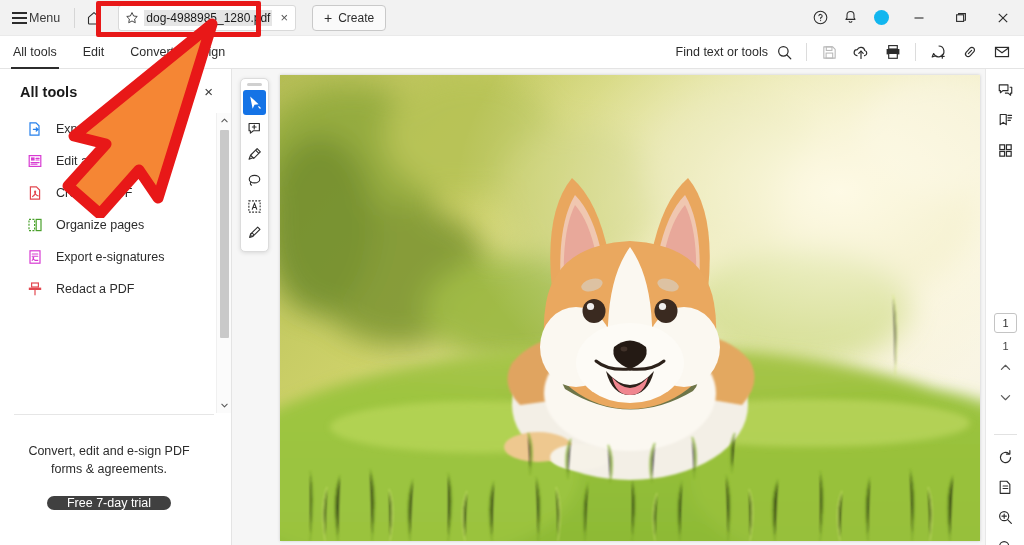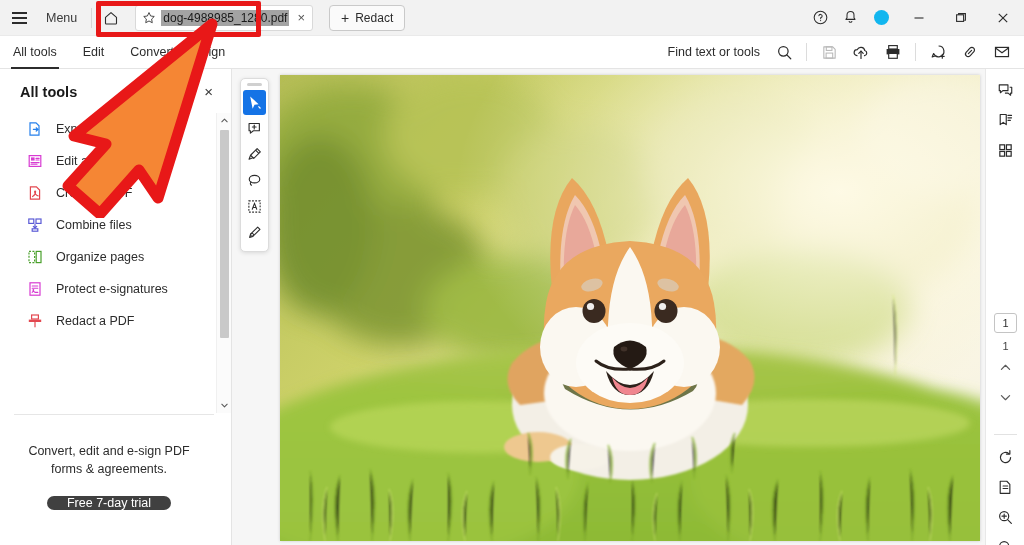--- a/index.html
+++ b/index.html
@@ -12,42 +12,42 @@
   #app { position: relative; width: 1024px; height: 545px; }
 
   
   .titlebar {
     position: absolute; top: 0; left: 0; width: 1024px; height: 36px;
     background: #f2f2f2;
     display: flex; align-items: center;
     border-bottom: 1px solid #eaeaea;
   }
   .menu-btn {
-    display: flex; align-items: center; gap: 19px;
+    display: flex; align-items: center; gap: 2px;
     padding: 0 10px 0 12px; height: 30px; cursor: pointer;
   }
   .hamburger { display: flex; flex-direction: column; gap: 3px; }
   .hamburger i { display: block; width: 15px; height: 2px; background: #2c2c2c; }
   .menu-label { font-size: 12.5px; color: #3a3a3a; }
   .tb-sep { width: 1px; height: 20px; background: #d6d6d6; margin: 0 4px; }
   .home-btn {
     width: 30px; height: 30px; display: flex; align-items: center;
     justify-content: center; cursor: pointer;
   }
 
   
   .tab {
     margin-left: 9px;
     height: 26px; display: flex; align-items: center;
     background: #ffffff; border: 1px solid #d9d9d9; border-radius: 3px;
     padding: 0 4px 0 6px; gap: 5px; cursor: pointer;
   }
   .tab-title {
     font-size: 12px; color: #1a1a1a; white-space: nowrap;
-    background: #a3a3a3; padding: 1px 2px;
+    background: #e5e5e5; padding: 1px 2px;
   }
   .tab-close { font-size: 13px; color: #555; padding: 0 3px; cursor: pointer; }
 
   .create-btn {
     margin-left: 16px; height: 26px;
     display: flex; align-items: center; gap: 6px;
     border: 1px solid #c9c9c9; border-radius: 4px;
     background: #fafafa; padding: 0 11px; cursor: pointer;
   }
   .create-btn .plus { font-size: 14px; color: #2c2c2c; line-height: 1; }
@@ -82,21 +82,21 @@
     position: relative;
   }
   .menuitem.active::after {
     content: ""; position: absolute; bottom: 0; left: 11px; right: 11px;
     height: 2px; background: #2c2c2c;
   }
   .find-area {
     margin-left: auto; display: flex; align-items: center; gap: 0;
     padding-right: 6px;
   }
-  .find-label { font-size: 12.5px; color: #2c2c2c; margin-right: 8px; }
+  .find-label { font-size: 12.5px; color: #2c2c2c; }
   .ti {
     width: 32px; height: 28px; display: flex; align-items: center;
     justify-content: center; cursor: pointer;
   }
   .vsep { width: 1px; height: 18px; background: #dcdcdc; margin: 0 6px; }
 
   
   .sidebar {
     position: absolute; top: 69px; left: 0; width: 232px; height: 476px;
     background: #ffffff; border-right: 1px solid #e4e4e4;
@@ -240,21 +240,21 @@
     <div class="tab">
       <svg width="14" height="14" viewBox="0 0 16 16">
         <path d="M8 1.8l1.85 3.9 4.15.55-3 2.95.73 4.2L8 11.4l-3.73 2l.73-4.2l-3-2.95l4.15-.55z" fill="none" stroke="#3a3a3a" stroke-width="1.05" stroke-linejoin="round"></path>
       </svg>
       <span class="tab-title">dog-4988985_1280.pdf</span>
       <span class="tab-close">×</span>
     </div>
 
     <div class="create-btn">
       <span class="plus">+</span>
-      <span class="lbl">Redact</span>
+      <span class="lbl">Create</span>
     </div>
 
     <div class="tb-right">
       <div class="tb-icon">
         <svg width="17" height="17" viewBox="0 0 18 18">
           <circle cx="9" cy="9" r="6.7" fill="none" stroke="#2c2c2c" stroke-width="1.1"></circle>
           <path d="M7.3 7.1a1.75 1.75 0 1 1 1.9 2.1v1.1" fill="none" stroke="#2c2c2c" stroke-width="1.1" stroke-linecap="round"></path>
           <circle cx="9.1" cy="12.3" r="0.62" fill="#2c2c2c"></circle>
         </svg>
       </div>
@@ -384,52 +384,41 @@
       <div class="sb-item">
         <span class="sicon">
           <svg width="16" height="16" viewBox="0 0 16 16">
             <path d="M3.4 1.8h6l3.2 3.2v9.2H3.4z" fill="none" stroke="#e34850" stroke-width="1.2"></path>
             <path d="M5.6 11.6c1.8-1 3-3.2 3-5 0-.8-.9-.9-1 0-.2 1.7 2.2 4.2 3.6 4.2" fill="none" stroke="#e34850" stroke-width="1.15" stroke-linecap="round"></path>
           </svg>
         </span>
         <span class="slabel">Create a PDF</span>
       </div>
 
-      <div class="sb-item">
-        <span class="sicon">
-          <svg width="16" height="16" viewBox="0 0 16 16">
-            <rect x="1.8" y="2" width="5" height="4.4" fill="none" stroke="#5b5bd6" stroke-width="1.2"></rect>
-            <rect x="9" y="2" width="5" height="4.4" fill="none" stroke="#5b5bd6" stroke-width="1.2"></rect>
-            <path d="M8 7.4v3.4M6.3 9.4L8 11.2l1.7-1.8" fill="none" stroke="#5b5bd6" stroke-width="1.2" stroke-linecap="round" stroke-linejoin="round"></path>
-            <rect x="5.2" y="11.8" width="5.6" height="2.4" fill="none" stroke="#5b5bd6" stroke-width="1.2"></rect>
-          </svg>
-        </span>
-        <span class="slabel">Combine files</span>
-      </div>
 
       <div class="sb-item">
         <span class="sicon">
           <svg width="16" height="16" viewBox="0 0 16 16">
             <rect x="2" y="2.4" width="5.6" height="11.2" fill="none" stroke="#4aa02c" stroke-width="1.2" stroke-dasharray="2 1.4"></rect>
             <rect x="9.2" y="2.4" width="4.8" height="11.2" fill="none" stroke="#4aa02c" stroke-width="1.2"></rect>
           </svg>
         </span>
         <span class="slabel">Organize pages</span>
       </div>
 
 
       <div class="sb-item">
         <span class="sicon">
           <svg width="16" height="16" viewBox="0 0 16 16">
             <rect x="3" y="1.8" width="10" height="12.4" fill="none" stroke="#d83bd2" stroke-width="1.2"></rect>
             <path d="M5.2 5h5.6M5.2 7.2h5.6" stroke="#d83bd2" stroke-width="1.1" stroke-linecap="round"></path>
             <path d="M5.2 11.4c.9-.7 1.5-2 1.5-2.6 0-.5-.6-.5-.7 0-.1 1 1.2 2.6 2.2 2.6h2.6" fill="none" stroke="#d83bd2" stroke-width="1.1" stroke-linecap="round"></path>
           </svg>
         </span>
-        <span class="slabel">Protect e-signatures</span>
+        <span class="slabel">Export e-signatures</span>
       </div>
 
 
 
       <div class="sb-item">
         <span class="sicon">
           <svg width="16" height="16" viewBox="0 0 16 16">
             <rect x="4.6" y="2" width="6.8" height="4" fill="none" stroke="#e34850" stroke-width="1.2"></rect>
             <rect x="1.8" y="6.6" width="12.4" height="2.4" fill="#e34850"></rect>
             <path d="M8 9.4v4.4" stroke="#e34850" stroke-width="1.2" stroke-linecap="round"></path>

